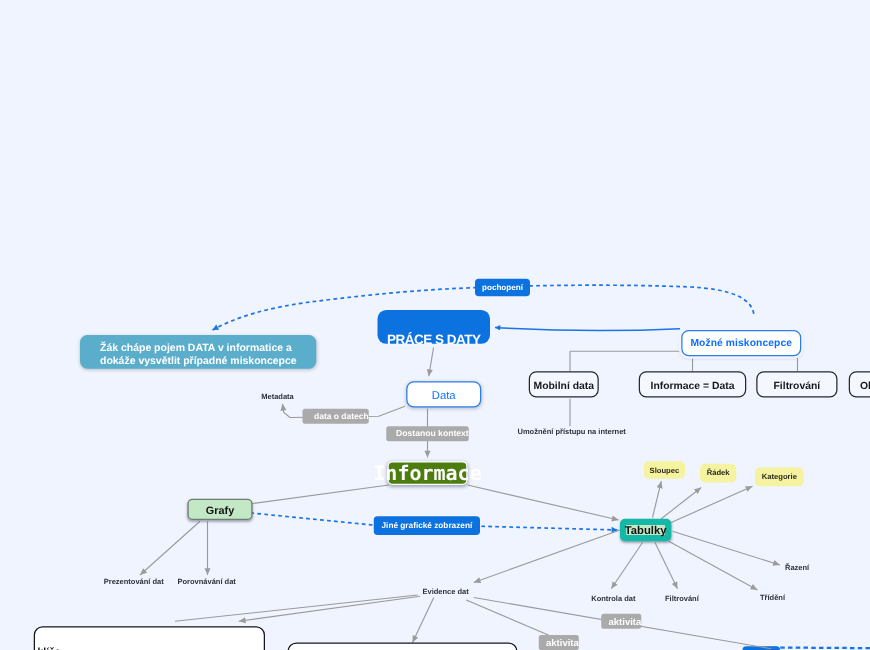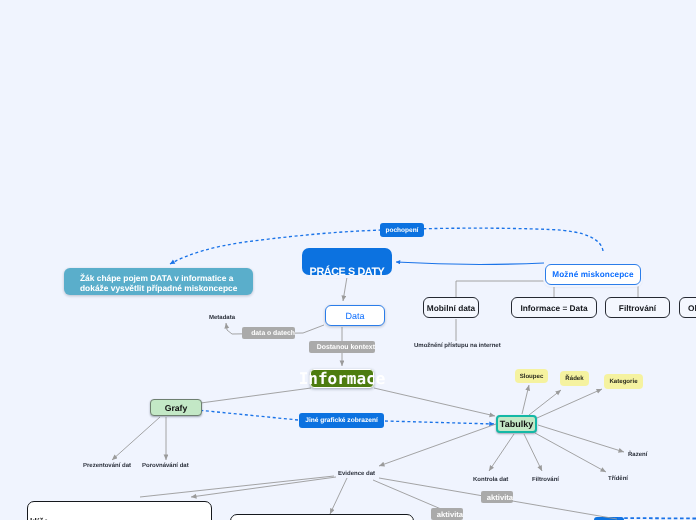--- a/index.html
+++ b/index.html
@@ -31,21 +31,21 @@
 
 #informace{left:310px;top:369px;width:64px;height:19px;background:#4d7c0f;color:#fff;
   border:1.5px solid #fff;border-radius:4px;font-size:16px;font-weight:bold;
   font-family:"DejaVu Sans Mono",monospace;box-shadow:0 1px 3px rgba(60,70,90,.45);justify-content:center;}
 
 #grafy{left:150px;top:399px;width:52px;height:17px;background:#c3e8c6;color:#111;
   border:1px solid #6e7f70;border-radius:4px;font-size:8.7px;font-weight:bold;
   box-shadow:0 1px 2px rgba(60,70,90,.45);}
 
 #tabulky{left:496px;top:415px;width:41px;height:18px;background:#c3e8c6;color:#111;
-  border:2px solid #14b8a6;border-radius:4px;font-size:9px;font-weight:bold;
+  border:5px solid #14b8a6;border-radius:4px;font-size:9px;font-weight:bold;
   box-shadow:0 1px 2px rgba(60,70,90,.45);}
 
 .mbox{position:absolute;background:#f4f7fe;border:1.7px solid #252932;
   border-radius:6px;color:#15181d;font-size:8.3px;font-weight:bold;top:297px;height:21px;
   display:flex;align-items:center;justify-content:center;white-space:nowrap;
   box-sizing:border-box;}
 
 .ybox{position:absolute;background:#f5f2a0;border-radius:4px;color:#2b2b1f;
   font-size:6.1px;font-weight:bold;display:flex;align-items:center;
   justify-content:center;white-space:nowrap;box-sizing:border-box;}

